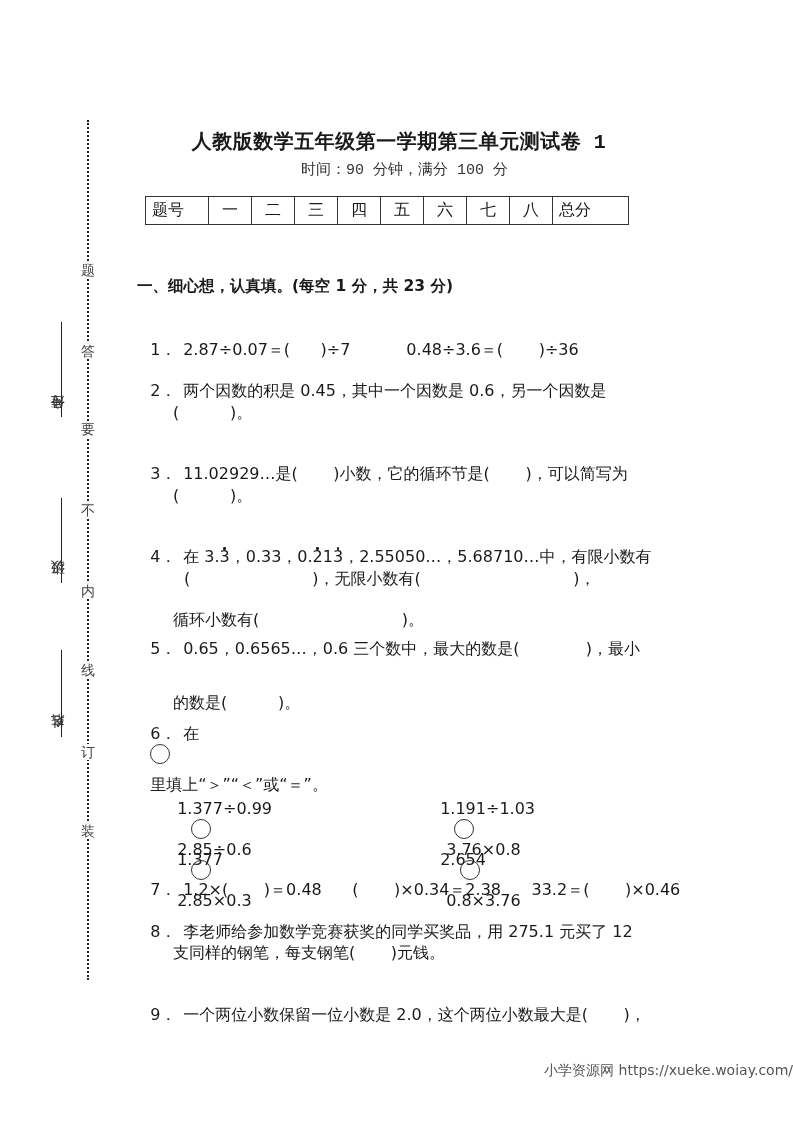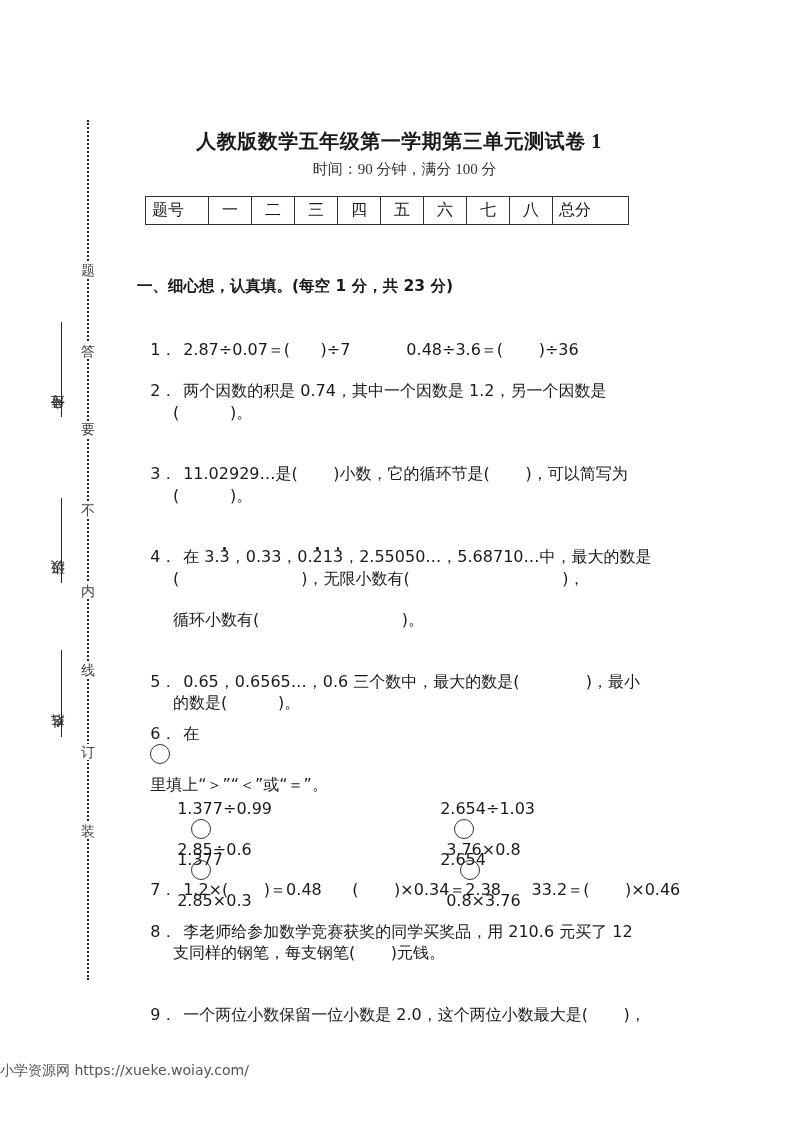--- a/index.html
+++ b/index.html
@@ -10,40 +10,40 @@
   .dotline { position: absolute; left: 87px; top: 120px; height: 860px; width: 0;
              border-left: 2.5px dotted #222; }
   .margin-word { position: absolute; left: 80px; width: 16px; background: #fff; font-family: "DejaVu Serif", serif;
                  font-size: 14px; line-height: 16px; color: #444; text-align: center; }
   .field-label { position: absolute; left: 48px; font-family: "DejaVu Serif", serif; font-size: 14px; color: #333;
                  writing-mode: vertical-rl; transform: rotate(180deg); letter-spacing: 1px; }
   .field-line { position: absolute; left: 61px; width: 0; border-left: 1px solid #222; }
 
   
   .title { position: absolute; left: 0; right: 0; top: 128px; text-align: center;
-           font-family: Liberation Serif, serif; font-size: 20px; font-weight: bold; letter-spacing: 0.5px; padding-left: 5px; }
+           font-family: Liberation Mono, monospace; font-size: 20px; font-weight: bold; letter-spacing: 0.5px; padding-left: 5px; }
   .subtitle { position: absolute; left: 4px; right: 0; top: 160px; text-align: center;
-              font-family: Liberation Serif, serif; font-size: 15px; color: #333; padding-left: 12px; }
+              font-family: Liberation Mono, monospace; font-size: 15px; color: #333; padding-left: 12px; }
 
   table.score { position: absolute; left: 145px; top: 196px; border-collapse: collapse;
                 font-family: "DejaVu Serif", serif; font-size: 16px; border-radius: 23px; }
   table.score td { border: 1px solid #333; height: 27px; padding: 0; text-align: center; }
   table.score td.first { text-align: left; padding-left: 6px; }
 
   
   .sec { position: absolute; left: 137px; top: 276px; font-size: 15.5px; font-weight: bold; }
   .q { position: absolute; font-size: 16px; white-space: pre; line-height: 20px; }
   .qn { display: inline-block; width: 33px; }
   .circle { display: inline-block; width: 18px; height: 18px; border: 1.3px solid #333; border-radius: 50%;
             vertical-align: 6px; }
   .dot-over { position: relative; display: inline-block; }
   .dot-over::before { content: ""; position: absolute; left: 50%; top: 0px; width: 2.5px; height: 2.5px;
                       margin-left: -1.25px; background: #1a1a1a; border-radius: 50%; }
 
-  .footer { position: absolute; left: 0; right: 0; top: 1062px; text-align: left; font-size: 14px; color: #555; }
+  .footer { position: absolute; left: 0; right: 0; top: 1062px; text-align: right; font-size: 14px; color: #555; }
 </style>
 </head>
 <body>
 
 <div>
   <div class="dotline"></div>
   <div class="margin-word" style="top:262px">题</div>
   <div class="margin-word" style="top:343px">答</div>
   <div class="margin-word" style="top:421px">要</div>
   <div class="margin-word" style="top:502px">不</div>
@@ -82,73 +82,73 @@
 </tbody>
   </table>
 
 <div class="sec">一、细心想，认真填。(每空 1 分，共 23 分)</div>
 
 <div class="q" style="left:140px;top:320px">
   <span class="qn">1．</span><span>2.87÷0.07＝(      )÷7           0.48÷3.6＝(       )÷36</span>
 </div>
 
 <div class="q" style="left:140px;top:361px">
-  <span class="qn">2．</span><span>两个因数的积是 0.74，其中一个因数是 1.2，另一个因数是</span>
+  <span class="qn">2．</span><span>两个因数的积是 0.45，其中一个因数是 0.6，另一个因数是</span>
 </div>
 <div class="q" style="left:173px;top:403px">(          )。</div>
 
 <div class="q" style="left:140px;top:444px">
   <span class="qn">3．</span><span>11.02929…是(       )小数，它的循环节是(       )，可以简写为</span>
 </div>
 <div class="q" style="left:173px;top:486px">(          )。</div>
 
 <div class="q" style="left:140px;top:527px">
-  <span class="qn">4．</span><span>在 </span><span>3.<span class="dot-over">3</span></span><span>，</span><span>0.33</span><span>，</span><span>0.<span class="dot-over">2</span>1<span class="dot-over">3</span></span><span>，</span><span>2.55050…</span><span>，</span><span>5.68710…</span><span>中，最大的数是</span>
+  <span class="qn">4．</span><span>在 </span><span>3.<span class="dot-over">3</span></span><span>，</span><span>0.33</span><span>，</span><span>0.<span class="dot-over">2</span>1<span class="dot-over">3</span></span><span>，</span><span>2.55050…</span><span>，</span><span>5.68710…</span><span>中，有限小数有</span>
 </div>
-<div class="q" style="left:173px;top:569px">(                        )，无限小数有(                              )，</div>
+<div class="q" style="left:184px;top:569px">(                        )，无限小数有(                              )，</div>
 <div class="q" style="left:173px;top:610px">循环小数有(                            )。</div>
 
-<div class="q" style="left:140px;top:652px">
+<div class="q" style="left:140px;top:619px">
   <span class="qn">5．</span><span>0.65，0.6565…，0.6 三个数中，最大的数是(             )，最小</span>
 </div>
 <div class="q" style="left:173px;top:693px">的数是(          )。</div>
 
 <div class="q" style="left:140px;top:704px">
   <span class="qn">6．</span><span>在</span>
   <span class="circle"></span>
   <span>里填上“＞”“＜”或“＝”。</span>
 </div>
 
 <div class="q" style="left:167px;top:779px">
   <span>1.377÷0.99</span>
   <span class="circle" style="margin:0 12px 0 14px"></span>
   <span>1.377</span>
 </div>
 <div class="q" style="left:430px;top:779px">
-  <span>2.654÷1.03</span>
+  <span>1.191÷1.03</span>
   <span class="circle" style="margin:0 12px 0 14px"></span>
   <span>2.654</span>
 </div>
 <div class="q" style="left:167px;top:820px">
   <span>2.85÷0.6</span>
   <span class="circle" style="margin:0 12px 0 14px"></span>
   <span>2.85×0.3</span>
 </div>
 <div class="q" style="left:436px;top:820px">
   <span>3.76×0.8</span>
   <span class="circle" style="margin:0 12px 0 14px"></span>
   <span>0.8×3.76</span>
 </div>
 
 <div class="q" style="left:140px;top:860px">
   <span class="qn">7．</span><span>1.2×(       )＝0.48      (       )×0.34＝2.38      33.2＝(       )×0.46</span>
 </div>
 
 <div class="q" style="left:140px;top:902px">
-  <span class="qn">8．</span><span>李老师给参加数学竞赛获奖的同学买奖品，用 210.6 元买了 12</span>
+  <span class="qn">8．</span><span>李老师给参加数学竞赛获奖的同学买奖品，用 275.1 元买了 12</span>
 </div>
 <div class="q" style="left:173px;top:943px">支同样的钢笔，每支钢笔(       )元钱。</div>
 
 <div class="q" style="left:140px;top:985px">
   <span class="qn">9．</span><span>一个两位小数保留一位小数是 2.0，这个两位小数最大是(       )，</span>
 </div>
 
 <div class="footer">小学资源网 https://xueke.woiay.com/</div>
 
 </body></html>

